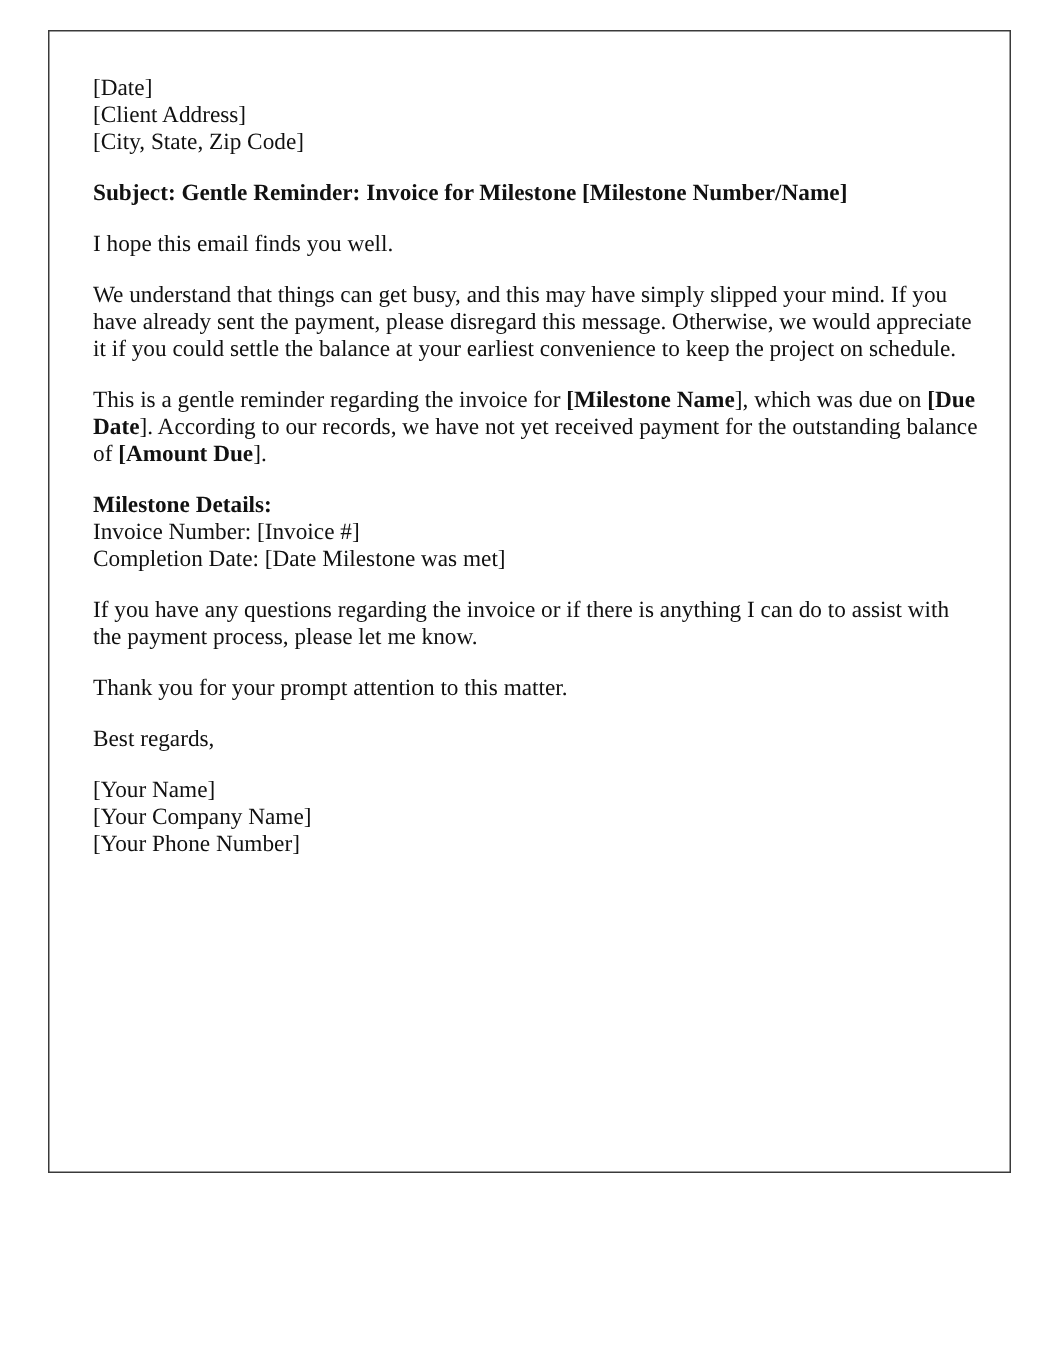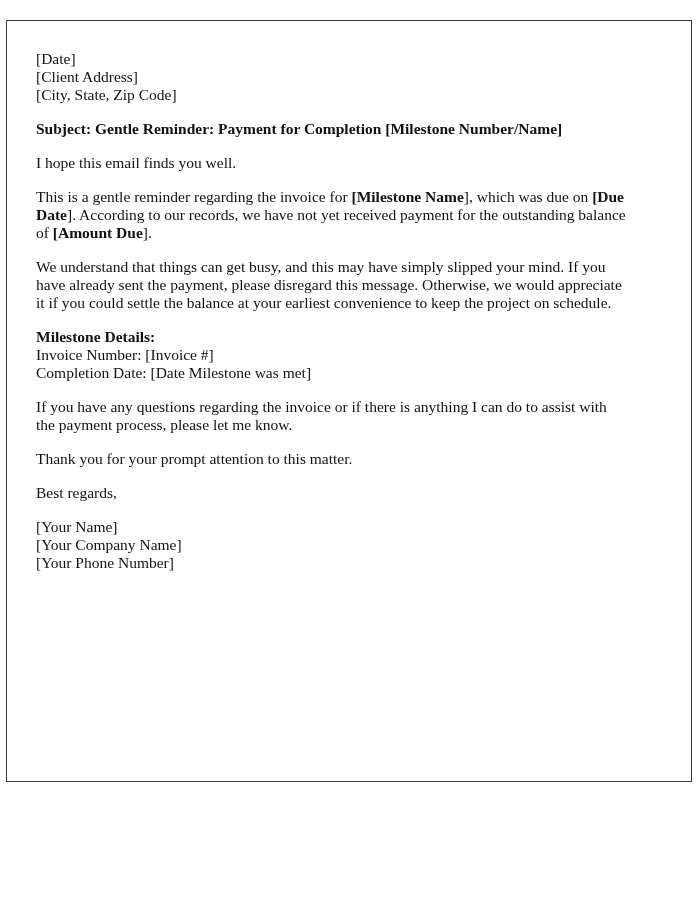--- a/index.html
+++ b/index.html
@@ -11,28 +11,27 @@
       width: 700px;
       height: 900px;
       position: relative;
       font-family: "Liberation Serif", "DejaVu Serif", serif;
       color: #111111;
       font-size: 15.5px;
       line-height: 18px;
     }
     .page {
       position: absolute;
-      left: 6px;
+      left: 32px;
       top: 20px;
       width: 640px;
       height: 760px;
       border: 1px solid #3a3a3a;
       box-sizing: content-box;
       background: #ffffff;
-      padding-left: 44px;
     }
     .content {
       position: absolute;
       left: 29px;
       top: 29px;
       width: 590px;
     }
     .block { margin: 0 0 16px 0; }
     .line { display: block; }
     .subject { font-weight: bold; }
@@ -44,28 +43,28 @@
 
 <div class="page">
   <div class="content">
 
     <div class="block">
       <span class="line">[Date]</span>
       <span class="line">[Client Address]</span>
       <span class="line">[City, State, Zip Code]</span>
     </div>
 
-    <div class="block subject">Subject: Gentle Reminder: Payment for Completion [Milestone Number/Name]</div>
+    <div class="block subject">Subject: Gentle Reminder: Invoice for Milestone [Milestone Number/Name]</div>
 
 
     <div class="block">I hope this email finds you well.</div>
 
+    <div class="block">We understand that things can get busy, and this may have simply slipped your mind. If you have already sent the payment, please disregard this message. Otherwise, we would appreciate it if you could settle the balance at your earliest convenience to keep the project on schedule.</div>
+
     <div class="block"><span>This is a gentle reminder regarding the invoice for </span><b>[Milestone Name</b><span>], which was due on </span><b>[Due Date</b><span>]. According to our records, we have not yet received payment for the outstanding balance of </span><b>[Amount Due</b><span>].</span></div>
-
-    <div class="block">We understand that things can get busy, and this may have simply slipped your mind. If you have already sent the payment, please disregard this message. Otherwise, we would appreciate it if you could settle the balance at your earliest convenience to keep the project on schedule.</div>
 
     <div class="block">
       <b class="line">Milestone Details:</b>
       <span class="line">Invoice Number: [Invoice #]</span>
       <span class="line">Completion Date: [Date Milestone was met]</span>
     </div>
 
     <div class="block">If you have any questions regarding the invoice or if there is anything I can do to assist with the payment process, please let me know.</div>
 
     <div class="block">Thank you for your prompt attention to this matter.</div>

